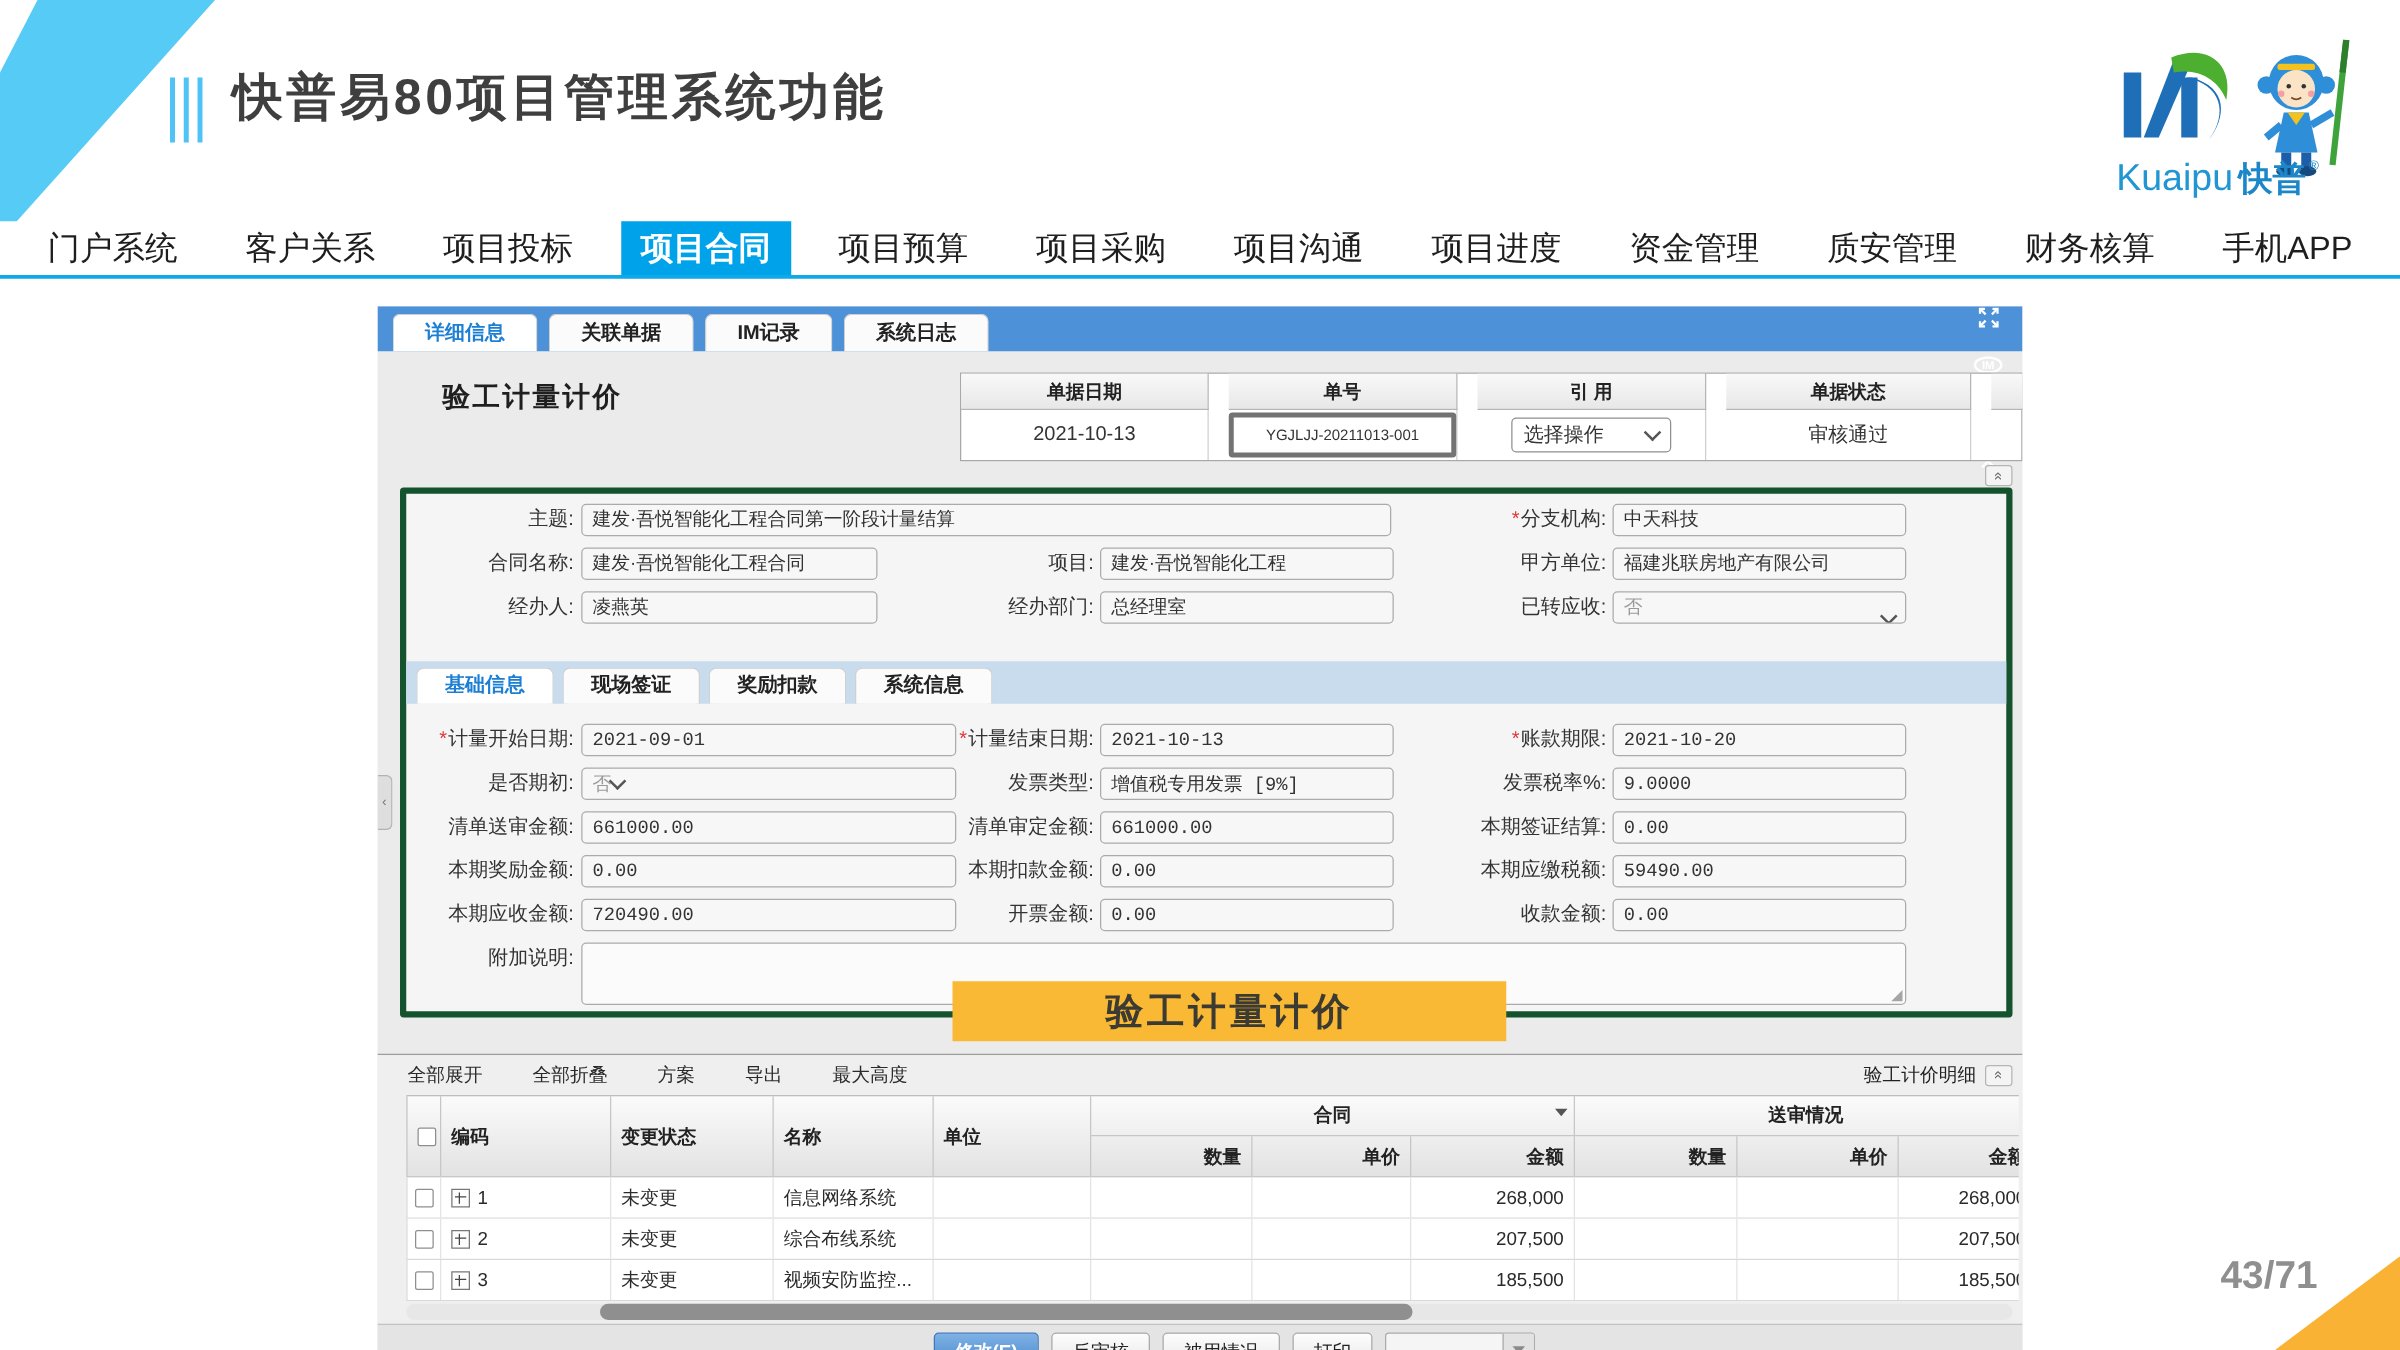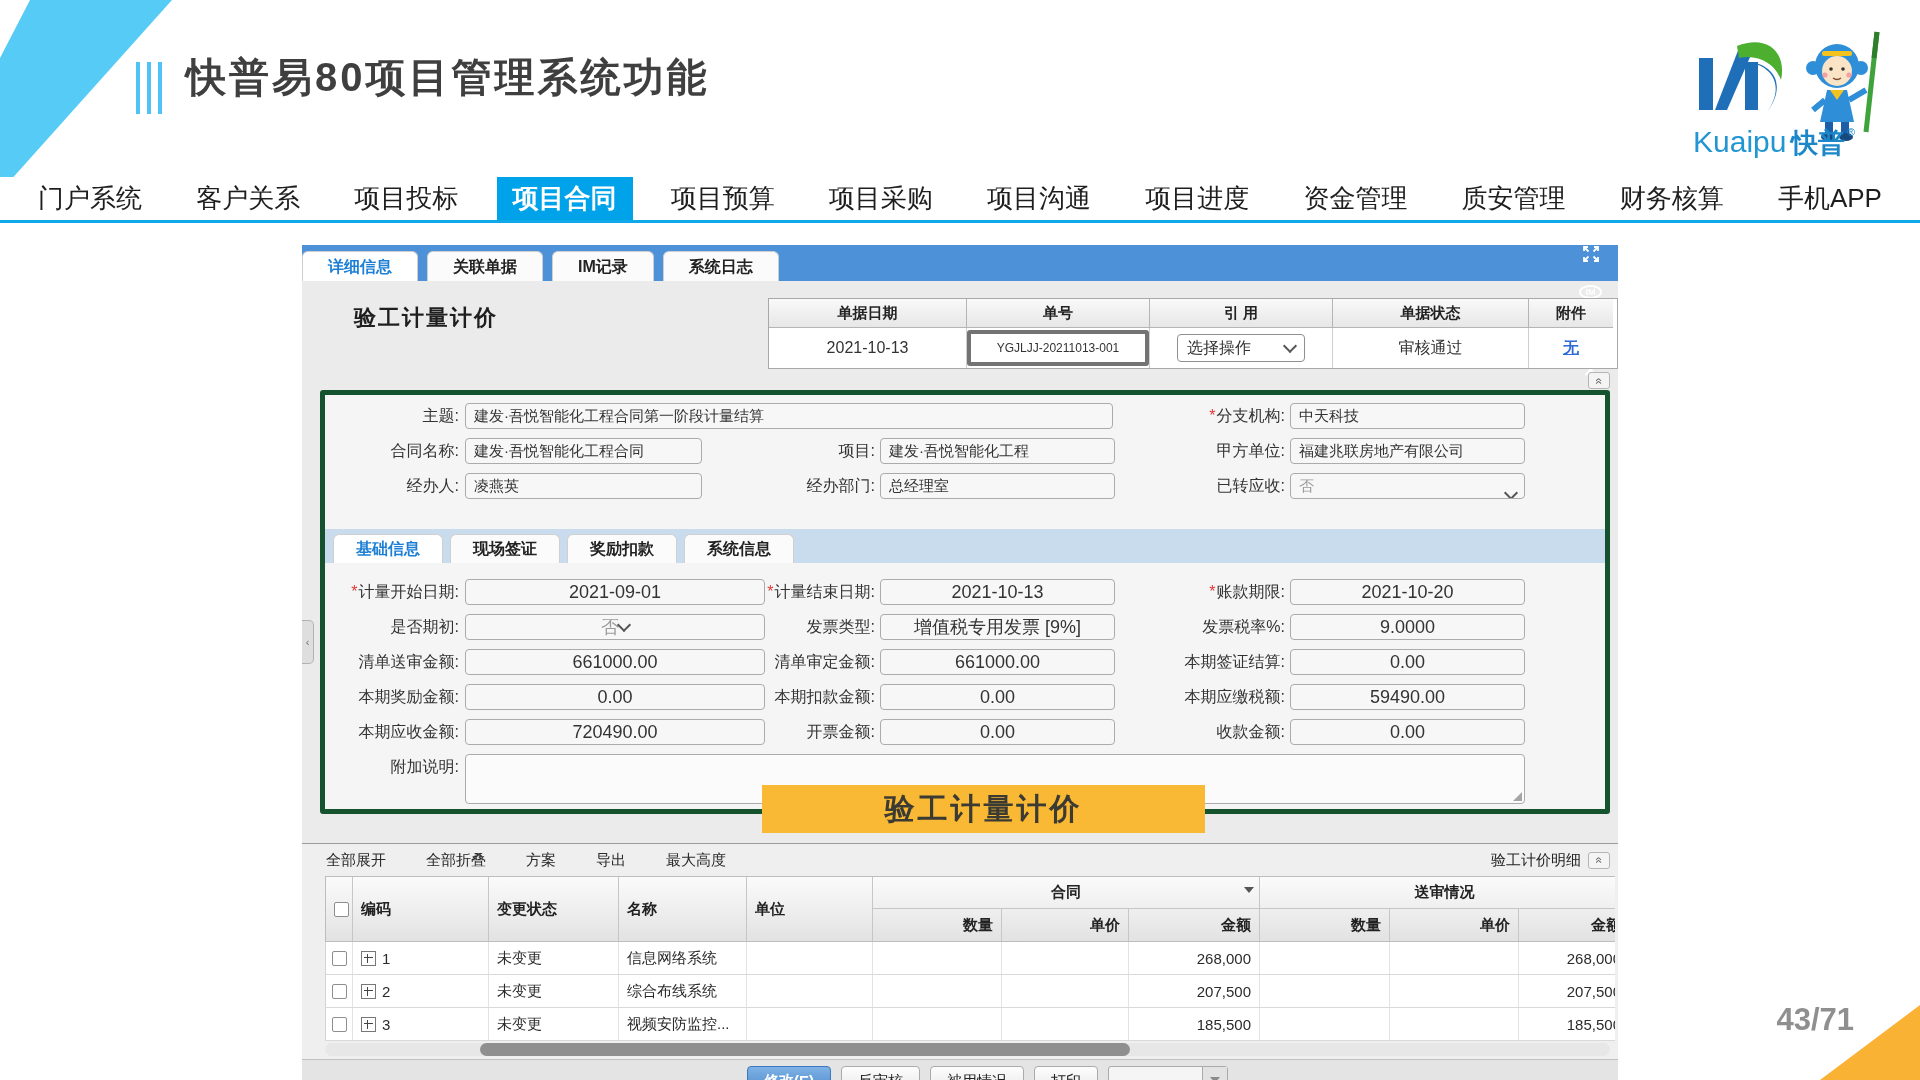--- a/index.html
+++ b/index.html
@@ -20,33 +20,33 @@
   
   .main-nav{position:absolute;left:0;top:177px;width:100%;height:46px;display:flex;
             justify-content:space-between;align-items:stretch;padding:0 22px;box-sizing:border-box;
             border-bottom:3px solid #0FA8E8;background:#fff;}
   .nav-item{display:flex;align-items:center;padding:0 16px;font-size:26px;color:#1E1E1E;cursor:default;}
   .nav-item.active{background:#00A3E9;color:#fff;font-weight:bold;}
   
   .app-window{position:absolute;left:302px;top:245px;width:1316px;height:835px;background:#EBEBEB;
               overflow:hidden;font-size:15px;color:#333;}
   .tabbar{position:absolute;left:0;top:0;right:0;height:36px;background:#4D92D9;display:flex;
-          align-items:flex-end;box-sizing:border-box;}
+          align-items:flex-end;padding-left:12px;box-sizing:border-box;}
   .wtab{height:29px;line-height:29px;background:#FBFBFB;border:1px solid #CFCFCF;border-bottom:none;
         border-radius:6px 6px 0 0;padding:0 25px;margin-right:9px;font-size:16px;font-weight:bold;color:#222;}
   .wtab.active{color:#1C7FD4;background:#fff;}
   .tab-icons{position:absolute;right:16px;top:0;height:36px;display:flex;align-items:center;gap:22px;flex-direction:column;}
   .tab-icons .ticon{width:20px;height:20px;display:flex;align-items:center;justify-content:center;color:#fff;}
   .im-badge{width:19px;height:19px;border:2px solid #fff;border-radius:50%;color:#fff;font-size:9px;
             font-weight:bold;display:flex;align-items:center;justify-content:center;}
   .close-x{font-size:19px;color:#fff;font-weight:bold;line-height:1;}
   .form-title{position:absolute;left:52px;top:58px;font-size:22px;font-weight:bold;color:#1F1F1F;letter-spacing:2px;}
   
   .doc-table{position:absolute;left:466px;top:53px;width:848px;background:#fff;border:1px solid #A8A8A8;}
-  .doc-head,.doc-vals{display:grid;grid-template-columns:198px 183px 183px 196px 84px;}
+  .doc-head,.doc-vals{display:grid;grid-template-columns:198px 183px 183px 196px 84px;gap:16px;}
   .doc-head > div{height:28px;background:linear-gradient(#F9F9F9,#E7E7E7);border-right:1px solid #B5B5B5;
                   border-bottom:1px solid #B5B5B5;display:flex;align-items:center;justify-content:center;
                   font-weight:bold;color:#222;}
   .doc-head > div:last-child{border-right:none;}
   .doc-vals > div{height:40px;border-right:1px solid #CFCFCF;display:flex;align-items:center;justify-content:center;font-size:16px;}
   .doc-vals > div:last-child{border-right:none;}
   .input-box{border:4px solid #737373;border-radius:3px;height:28px;line-height:28px;padding:0 5px;
              font-size:12px;background:#fff;width:168px;text-align:center;}
   .select-box{border:1px solid #8F8F8F;border-radius:4px;height:28px;display:flex;align-items:center;
               justify-content:space-between;padding:0 9px;width:128px;background:#fff;box-sizing:border-box;}
@@ -68,22 +68,22 @@
   .inp.dis span{color:#9A9A9A;}
   .sub-tabs{position:absolute;left:0;top:134px;width:100%;height:34px;background:#C8DCEE;display:flex;
             align-items:flex-end;padding-left:8px;box-sizing:border-box;}
   .stab{height:28px;line-height:28px;background:#FBFBFB;border:1px solid #D0D0D0;border-bottom:none;
         border-radius:6px 6px 0 0;padding:0 22px;margin-right:7px;font-size:16px;font-weight:bold;color:#222;}
   .stab.active{color:#1C7FD4;background:#fff;}
   .fields{position:absolute;left:0;top:180px;width:100%;}
   .f-row{position:relative;height:35px;}
   .f-lbl{position:absolute;top:4px;height:26px;line-height:26px;font-size:16px;color:#333;text-align:right;}
   .f-inp{position:absolute;top:4px;height:26px;background:#F7F7F7;border:1px solid #ABABAB;border-radius:4px;
-         padding:0 8px;font-size:18px;color:#333;box-sizing:border-box;display:flex;align-items:center;
-         justify-content:center;overflow:hidden;white-space:nowrap;}
+         padding:0 8px;font-size:15px;color:#333;box-sizing:border-box;display:flex;align-items:center;
+         justify-content:flex-start;overflow:hidden;white-space:nowrap;font-family:Liberation Mono, monospace;}
   .f-inp.dis span{color:#9A9A9A;}
   .f-lbl.c0{left:6px;width:128px;}  .f-inp.c0{left:140px;width:300px;}
   .f-lbl.c1{left:416px;width:134px;}.f-inp.c1{left:555px;width:235px;}
   .f-lbl.c2{left:816px;width:144px;}.f-inp.c2{left:965px;width:235px;}
   .note-lbl{position:absolute;left:6px;top:359px;width:128px;text-align:right;font-size:16px;color:#333;height:26px;line-height:26px;}
   .note-area{position:absolute;left:140px;top:359px;width:1060px;height:50px;background:#FBFBFB;
              border:1px solid #ABABAB;border-radius:4px;box-sizing:border-box;}
   .resize-grip{position:absolute;right:2px;bottom:2px;width:0;height:0;
                border-left:9px solid transparent;border-bottom:9px solid #A5A5A5;}
   .side-handle{position:absolute;left:0;top:375px;width:11px;height:42px;background:#DEDEDE;

